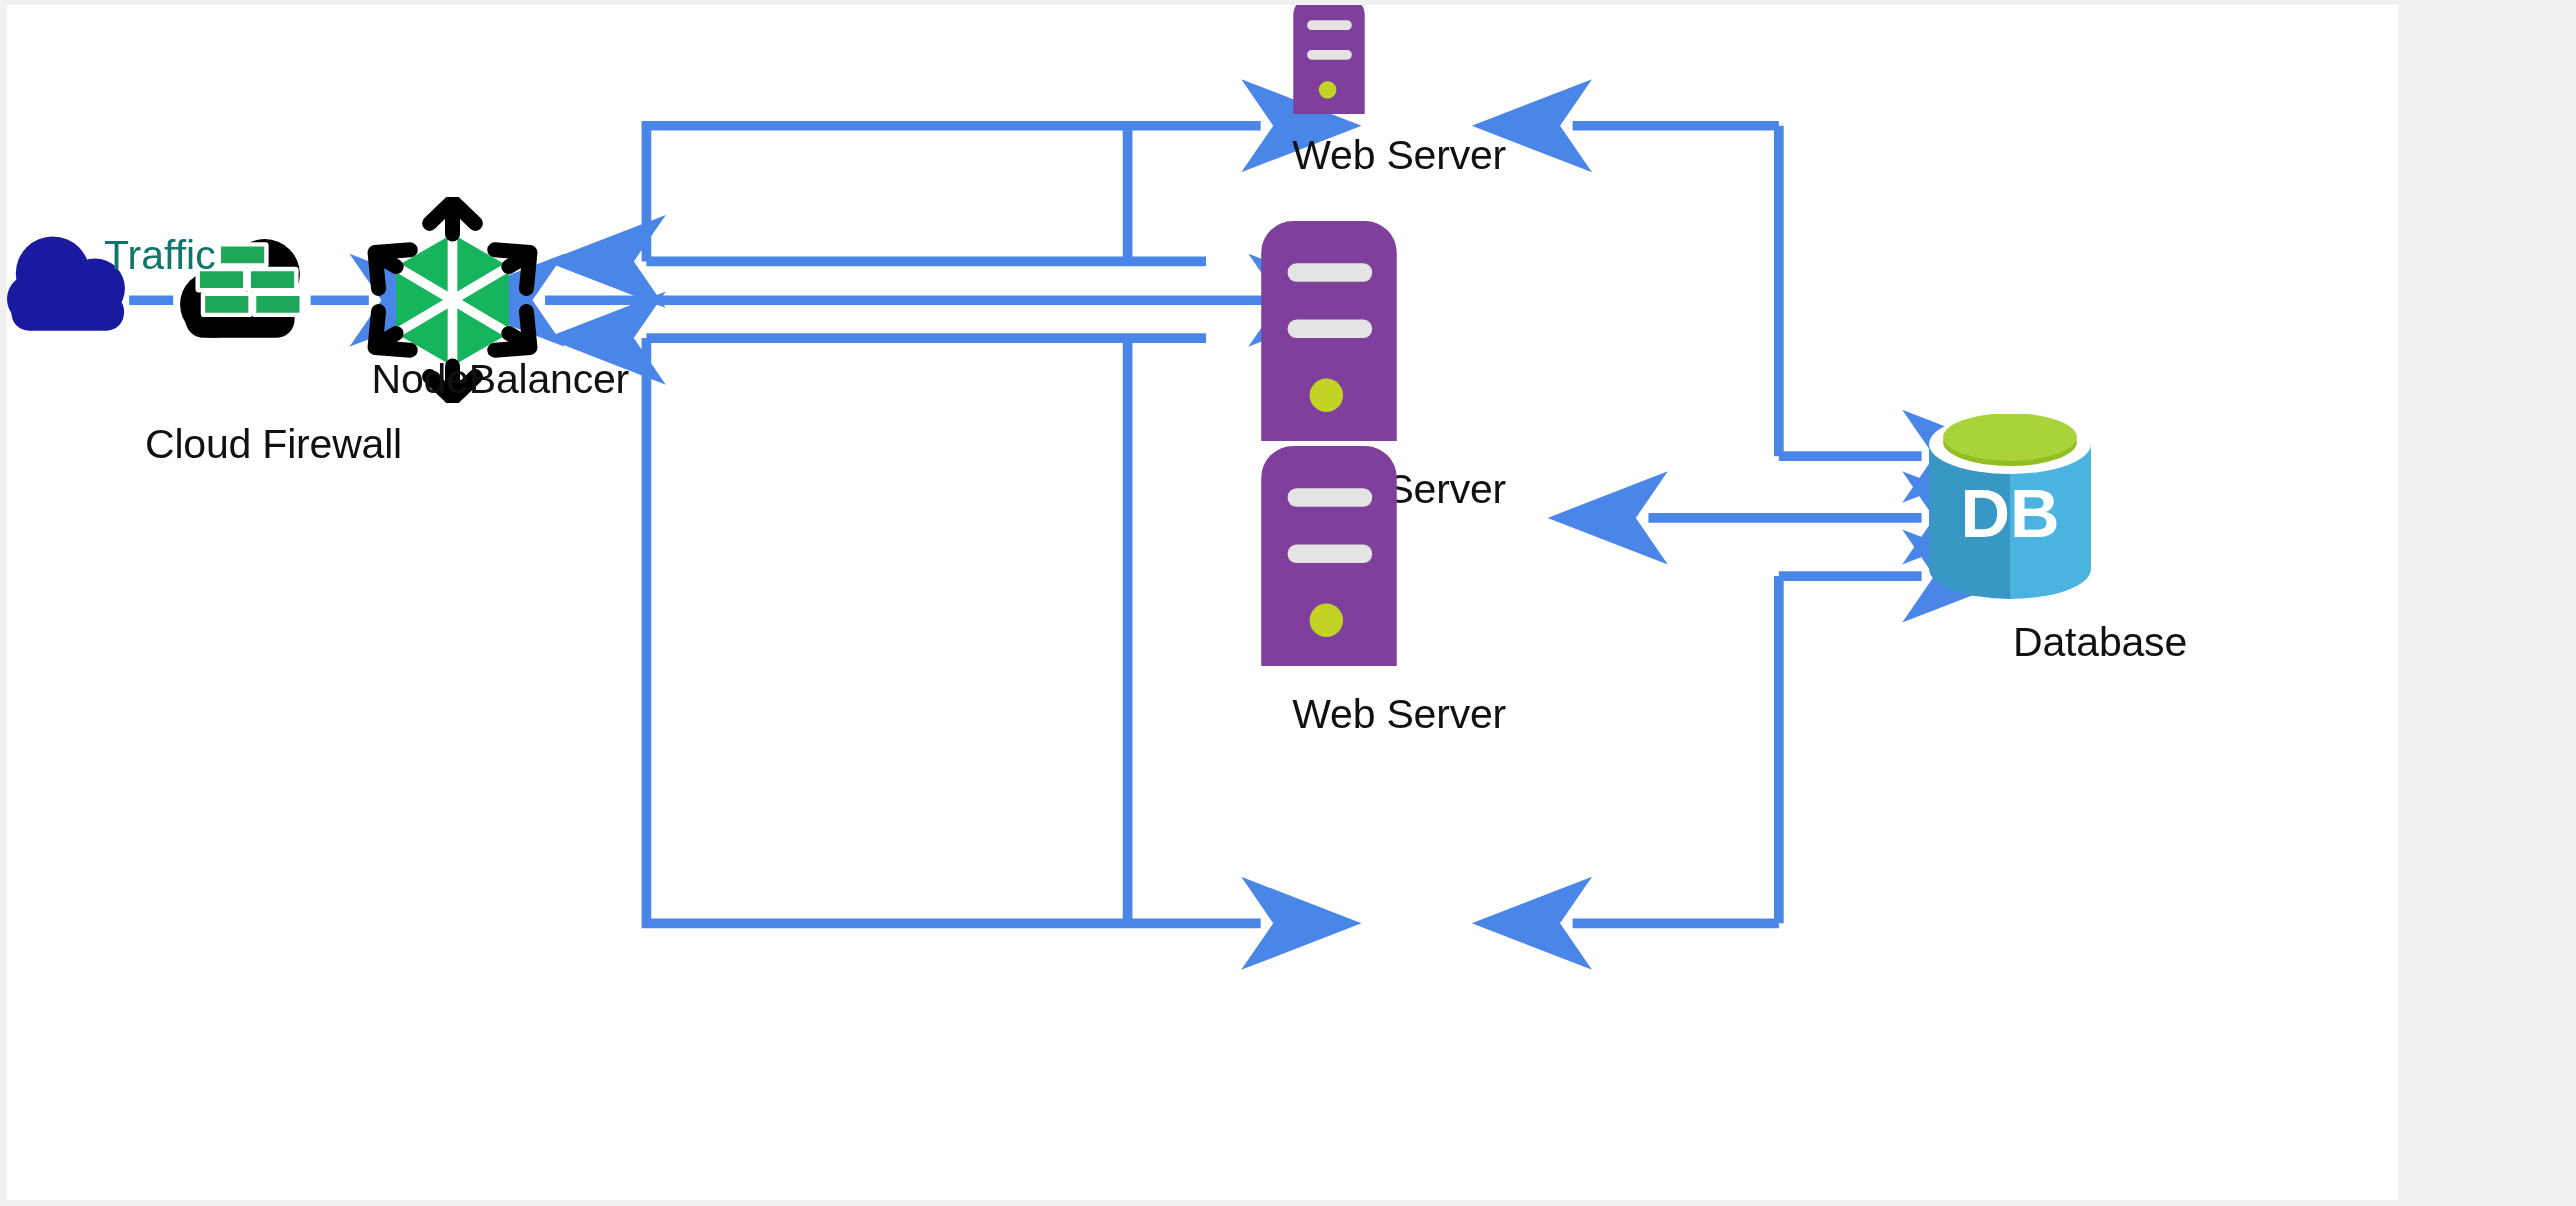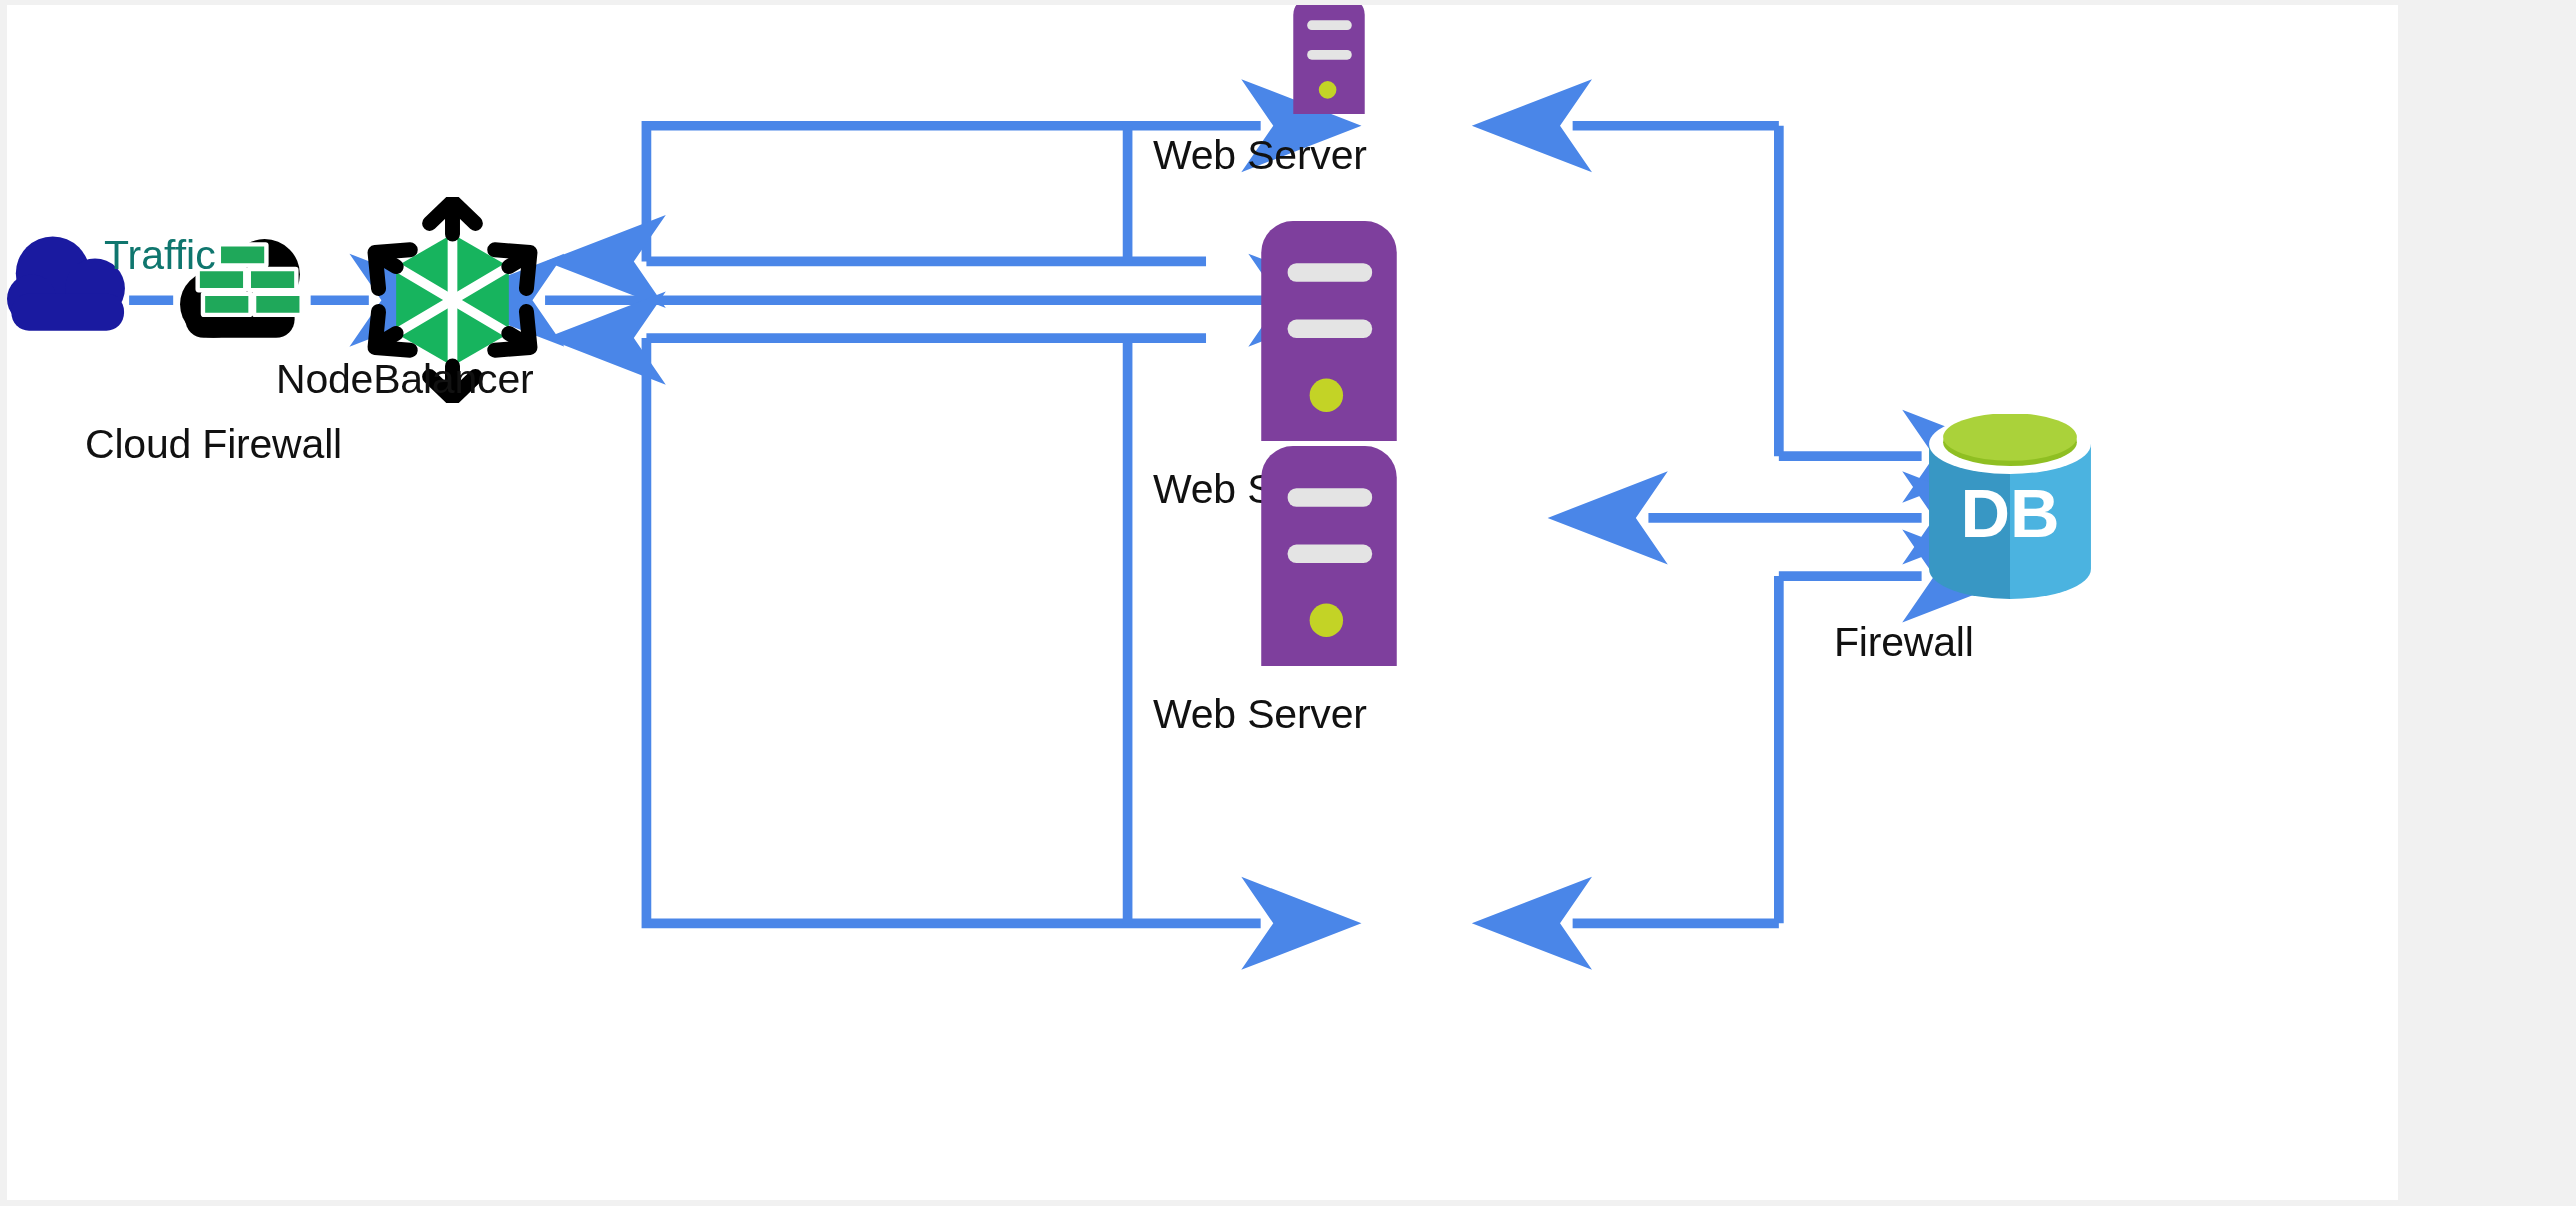--- a/index.html
+++ b/index.html
@@ -24,21 +24,21 @@
     width: 2391px;
     height: 1195px;
     background: #ffffff;
     overflow: hidden;
   }
   #edges { position:absolute; left:0; top:0; width:2391px; height:1195px; }
 
   .node { position: absolute; }
   .node-label {
     position: absolute;
-    text-align: left;
+    text-align: right;
     color: #111111;
     font-family: "Liberation Sans", sans-serif;
     font-size: 41px;
     font-weight: 400;
     white-space: nowrap;
     letter-spacing: -0.2px;
   }
   .free-label {
     position: absolute;
     color: #0f766e;
@@ -202,18 +202,18 @@
 
         <path d="M8,34 L8,176 A92,34 0 0 0 100,210 L100,34 Z" fill="#3897c4"></path>
         <path d="M192,34 L192,176 A92,34 0 0 1 100,210 L100,34 Z" fill="#4bb3e0"></path>
 
         <ellipse cx="100" cy="34" rx="92" ry="34" fill="#ffffff"></ellipse>
 
         <ellipse cx="100" cy="32" rx="76" ry="27" fill="#8fbf22"></ellipse>
         <ellipse cx="100" cy="26" rx="76" ry="27" fill="#aad23a"></ellipse>
         <text x="100" y="140" text-anchor="middle" font-family="Liberation Sans, sans-serif" font-size="78" font-weight="bold" fill="#ffffff">DB</text>
       </svg>
-      <div class="node-label" style="left:-88px; top:205px; width:353px;">Firewall</div>
+      <div class="node-label" style="left:-88px; top:205px; width:353px;">Database</div>
     </div>
 
   </div>
 </div>
 
 
 </body></html>

